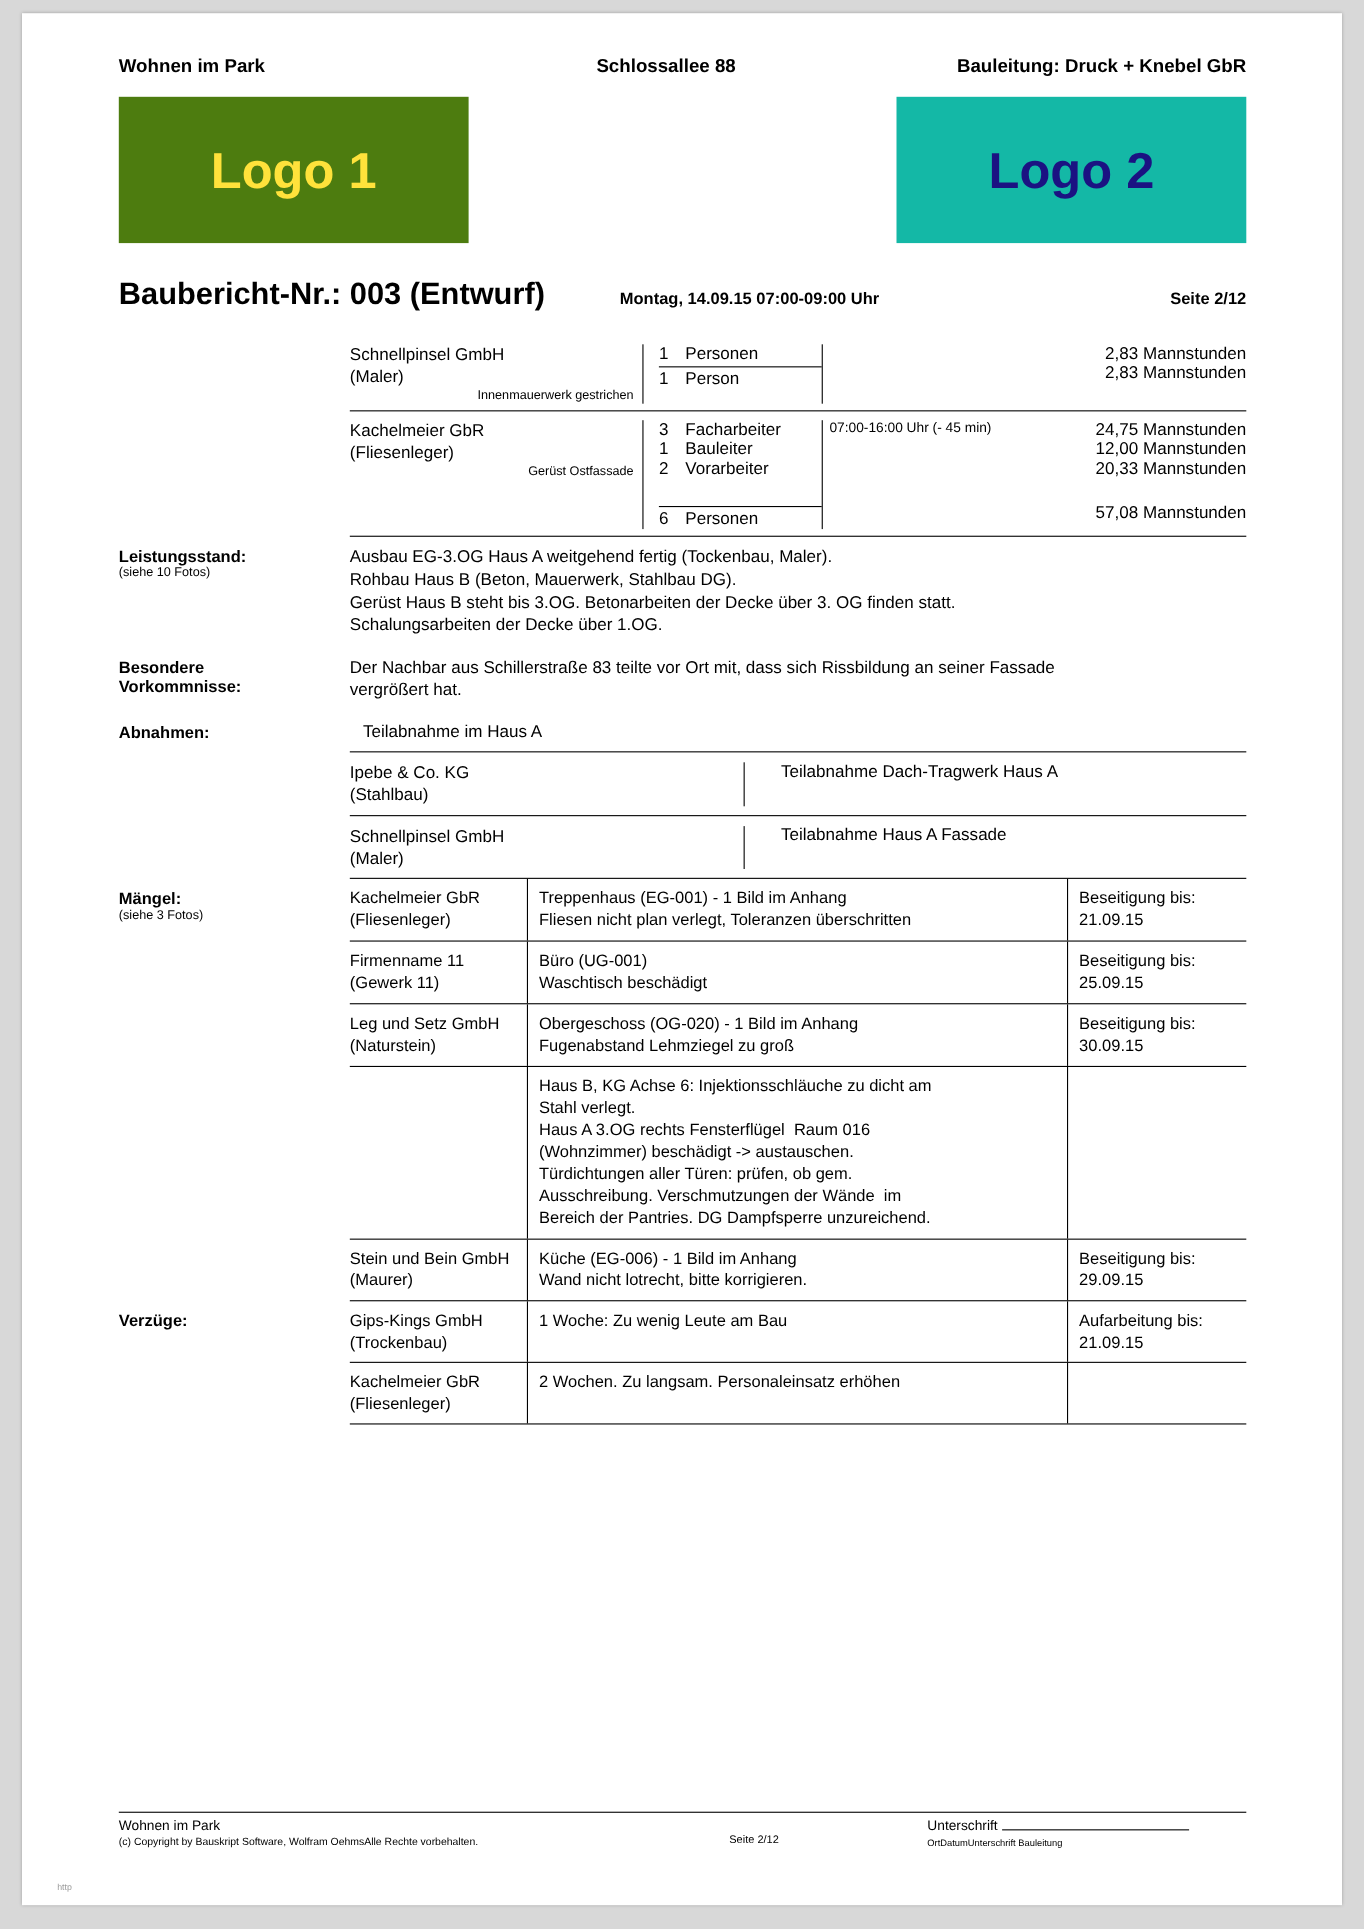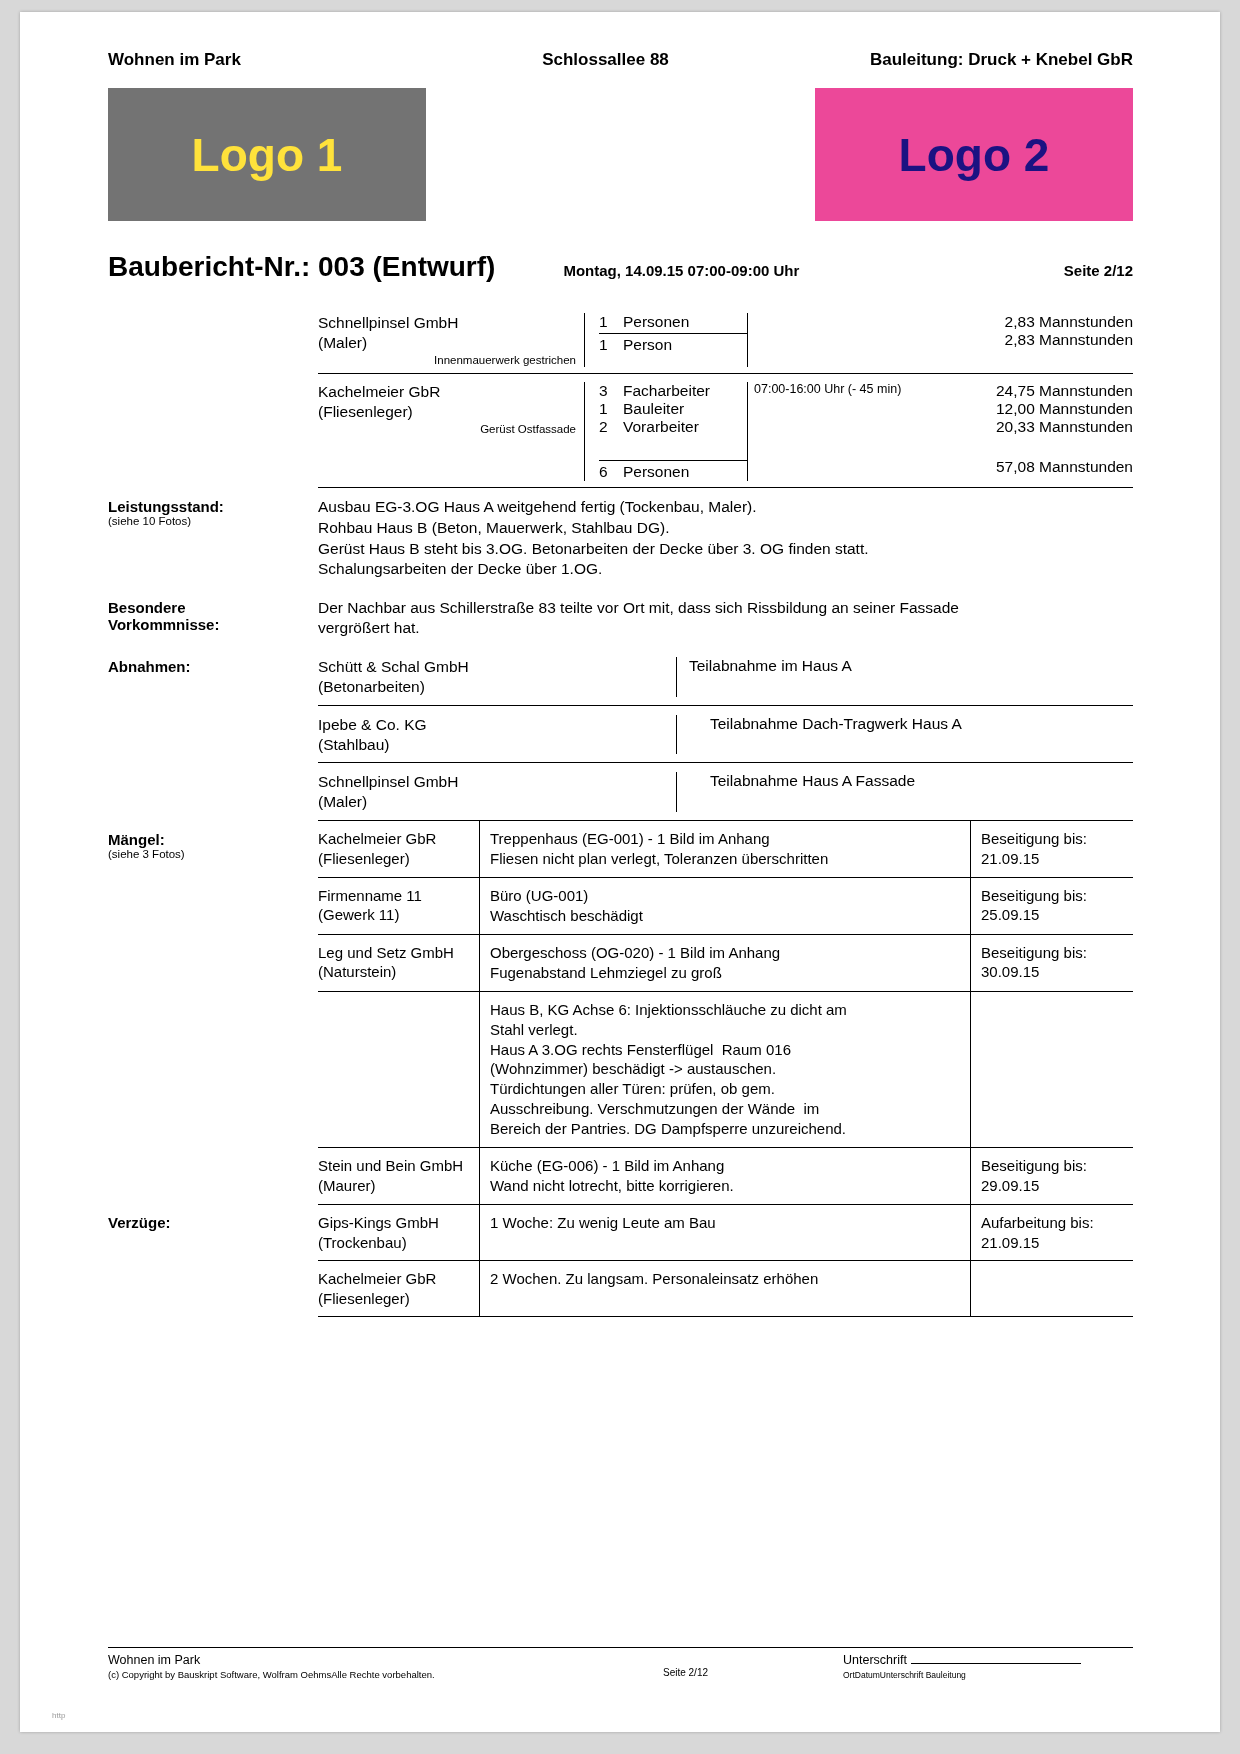--- a/index.html
+++ b/index.html
@@ -50,22 +50,22 @@
   }
   .logo-box {
     width: 318px;
     height: 133px;
     display: flex;
     align-items: center;
     justify-content: center;
     font-size: 46px;
     font-weight: bold;
   }
-  .logo1 { background: #737373; color: #ffe23b; }
-  .logo2 { background: #ec4899; color: #1b1282; }
+  .logo1 { background: #4d7c0f; color: #ffe23b; }
+  .logo2 { background: #14b8a6; color: #1b1282; }
 
   
   .title-row {
     display: flex;
     align-items: baseline;
     margin-top: 30px;
   }
   .doc-title {
     font-size: 28px;
     font-weight: bold;
@@ -358,24 +358,20 @@
         </div>
       </div>
     </div>
 
     <div class="sec">
       <div class="lbl-col">
         <b>Abnahmen:</b>
       </div>
       <div class="body-col rule-bot">
         <div class="ab-row">
-          <div class="ab-left">
-            <div>Schütt &amp; Schal GmbH</div>
-            <div>(Betonarbeiten)</div>
-          </div>
           <div class="ab-right">Teilabnahme im Haus A</div>
         </div>
         <div class="ab-row">
           <div class="ab-left">
             <div>Ipebe &amp; Co. KG</div>
             <div>(Stahlbau)</div>
           </div>
           <div class="ab-right">Teilabnahme Dach-Tragwerk Haus A</div>
         </div>
         <div class="ab-row">

